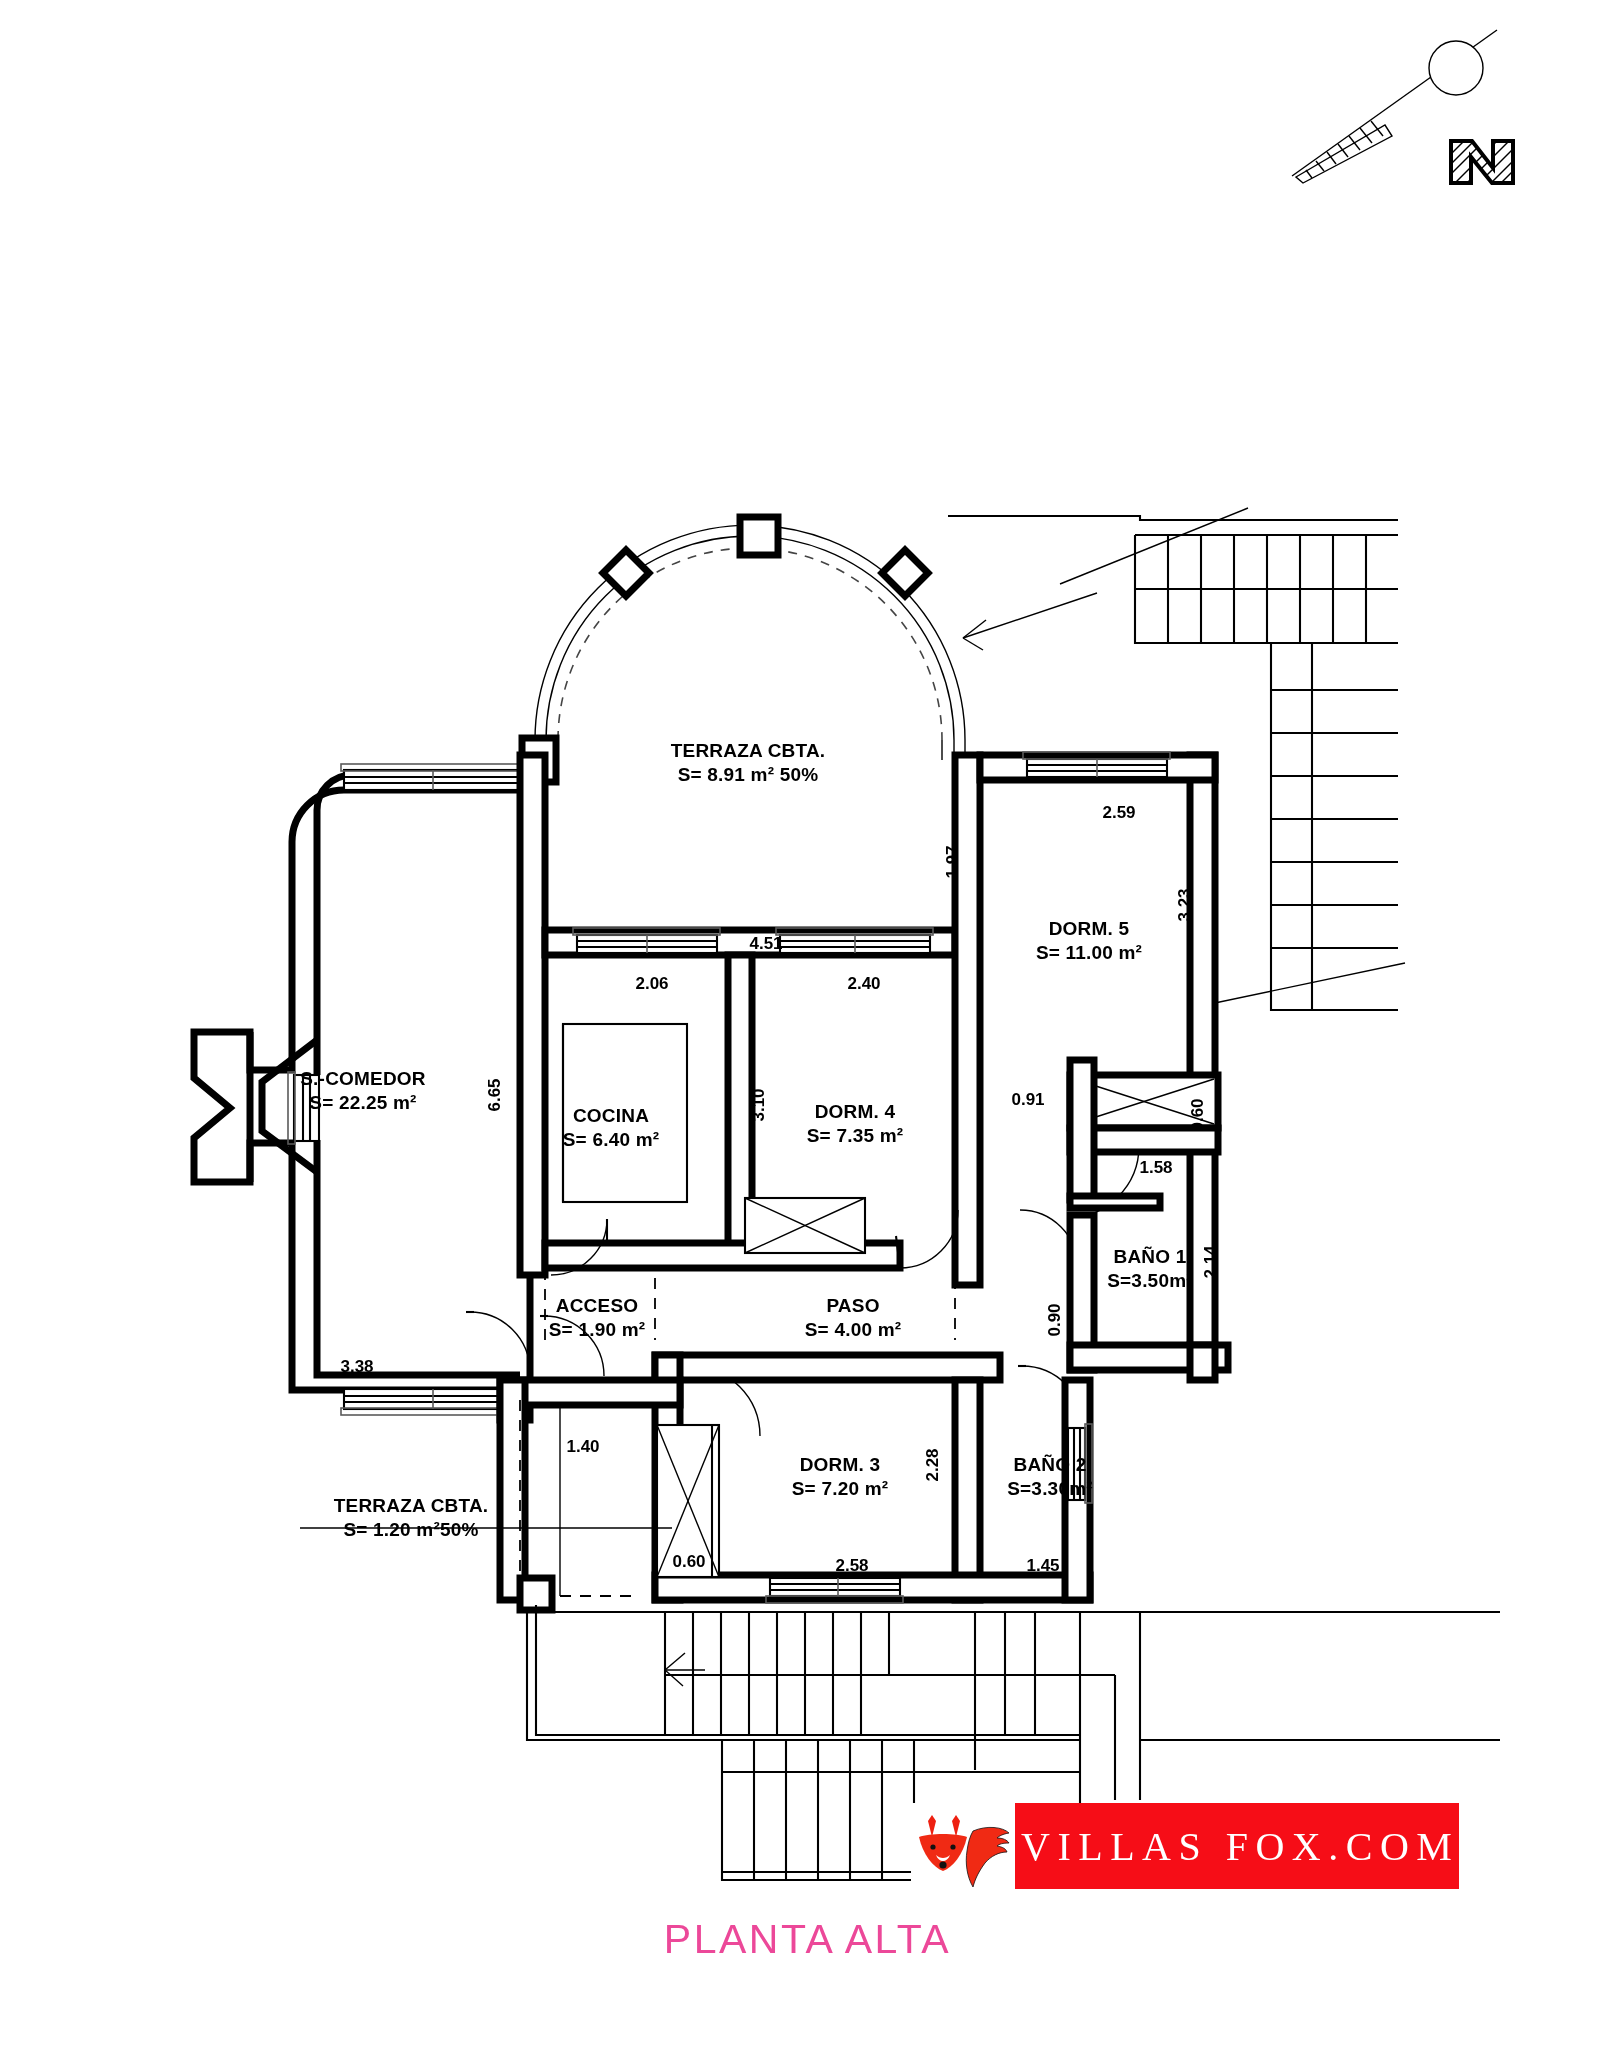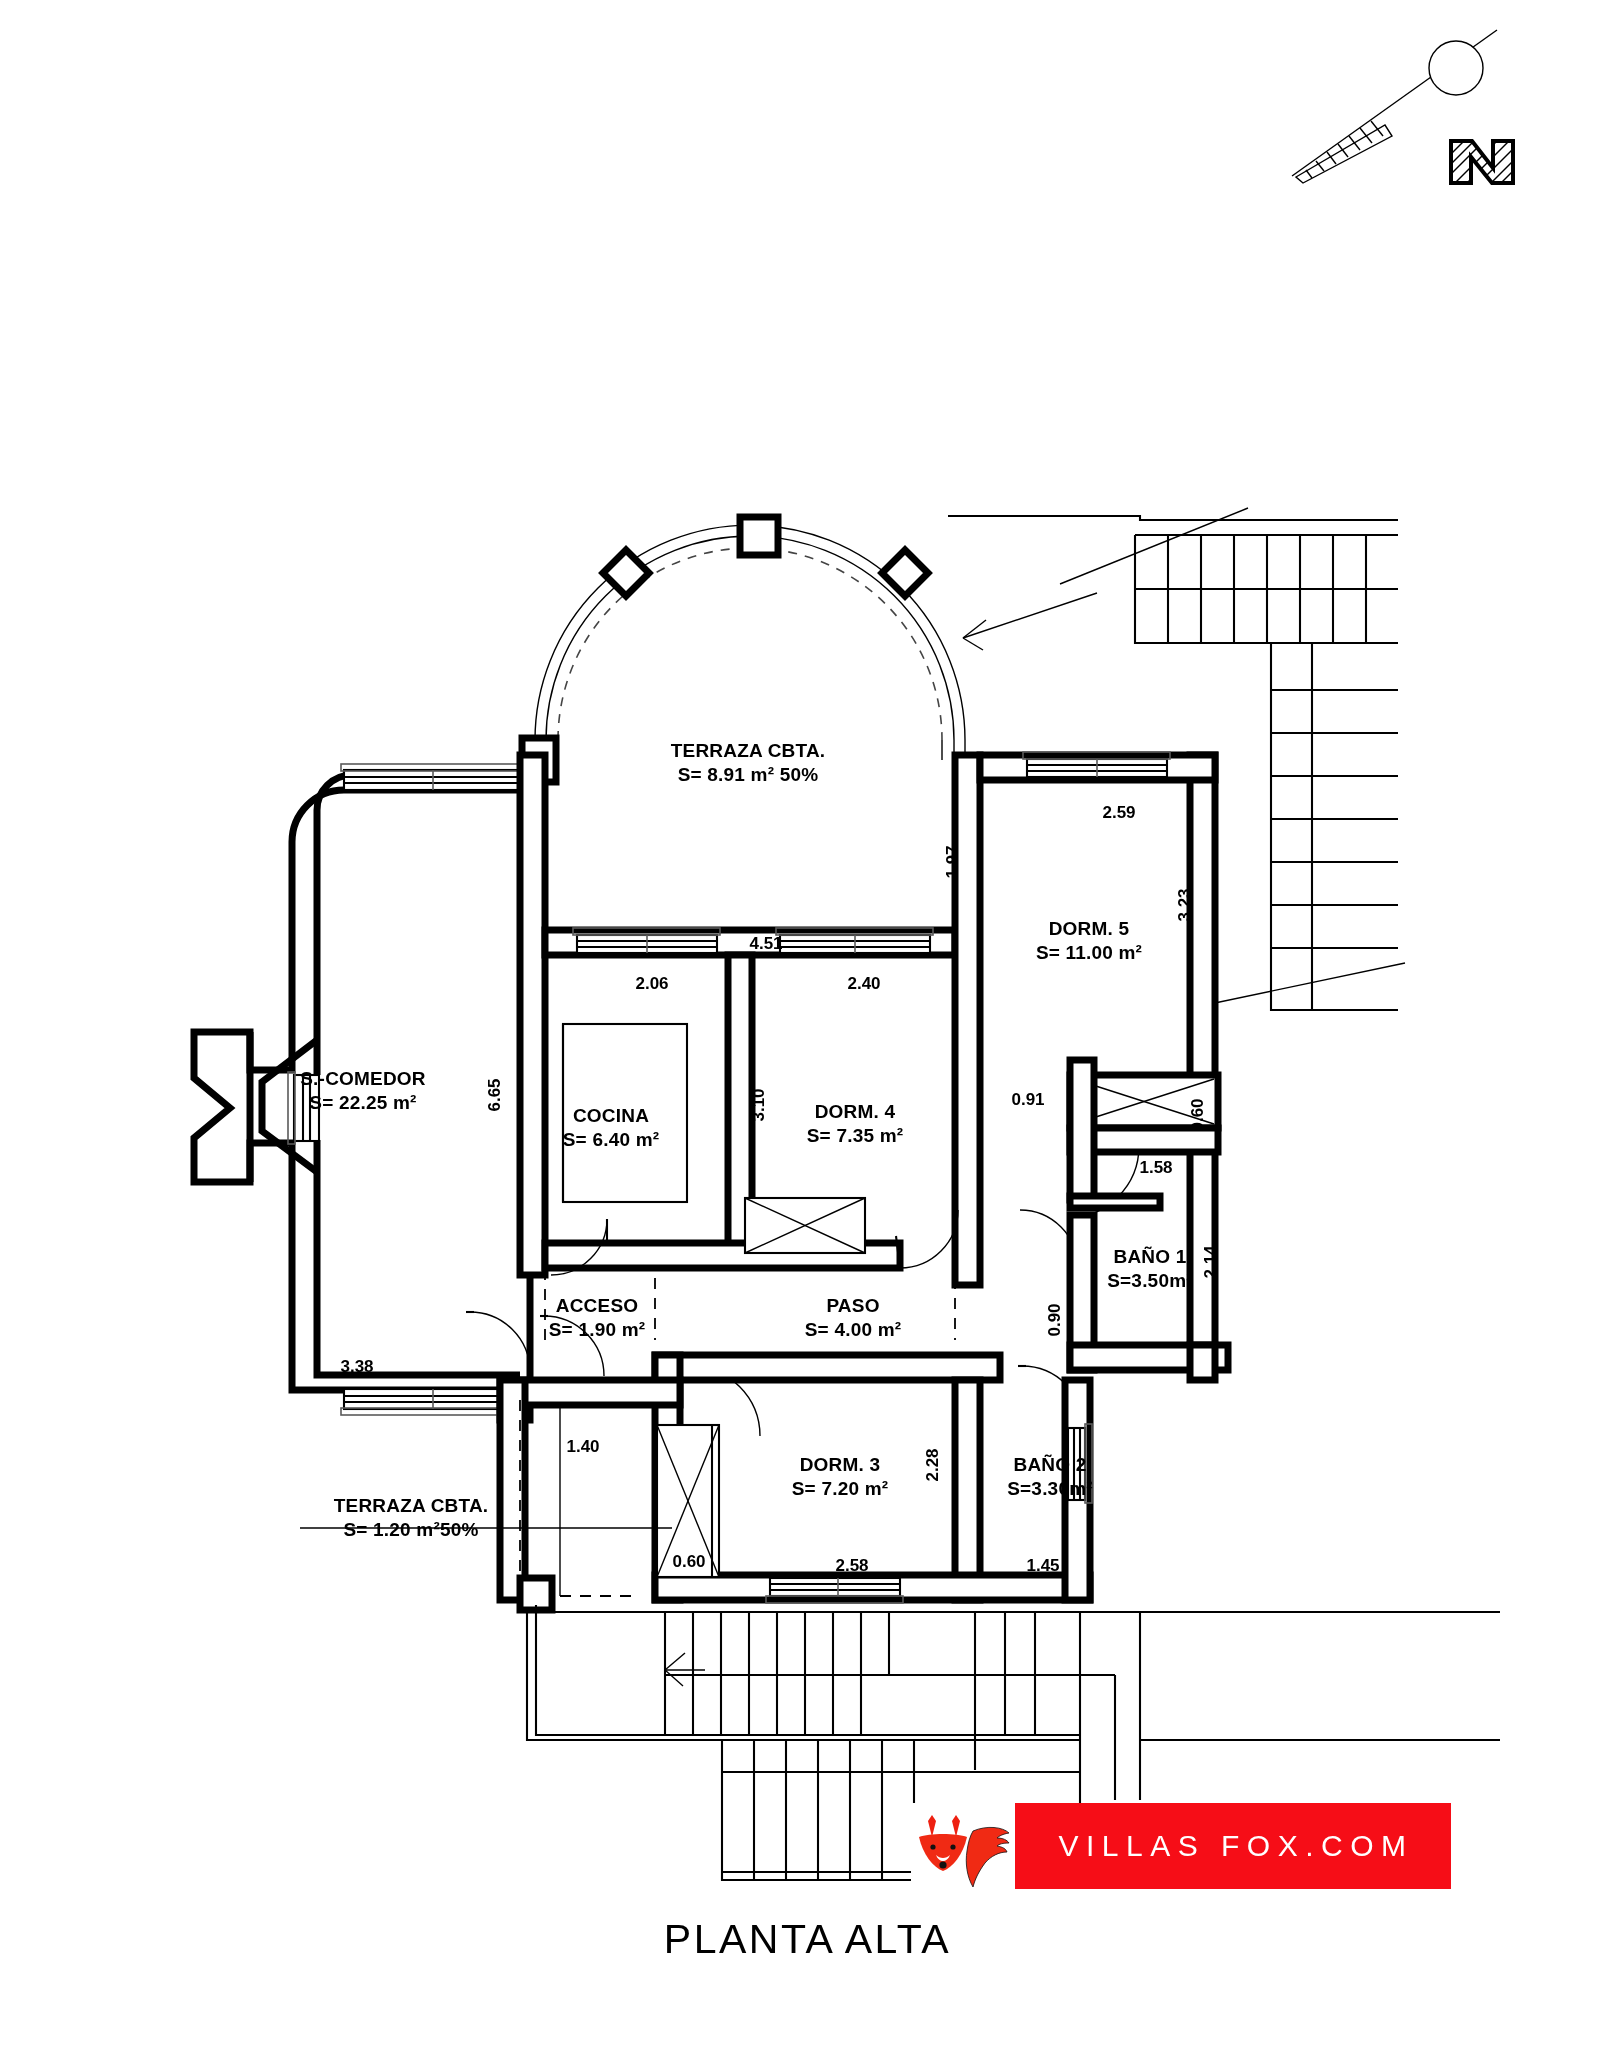--- a/index.html
+++ b/index.html
@@ -61,39 +61,39 @@
   }
   #logo .word {
     flex: 1 1 auto;
     background: #f60d17;
     display: flex;
     align-items: center;
     justify-content: center;
   }
   #logo .word span {
     color: #ffffff;
-    font-family: Liberation Sans, sans-serif;
-    font-size: 30px;
+    font-family: Liberation Serif, serif;
+    font-size: 40px;
     letter-spacing: 7.5px;
     font-weight: 400;
     white-space: nowrap;
     padding-left: 6px;
   }
   #plan-title {
     position: absolute;
     left: 0;
     top: 1916px;
     width: 1615px;
     text-align: center;
   }
   #plan-title span {
     font-family: "Liberation Sans", sans-serif;
     font-size: 41px;
     letter-spacing: 2.5px;
-    color: #000000;
+    color: #ec4899;
   }
 </style>
 </head>
 <body>
 
 <div id="plan-root">
 
   <svg class="plan" viewBox="0 0 1615 2048">
 
     <g>

